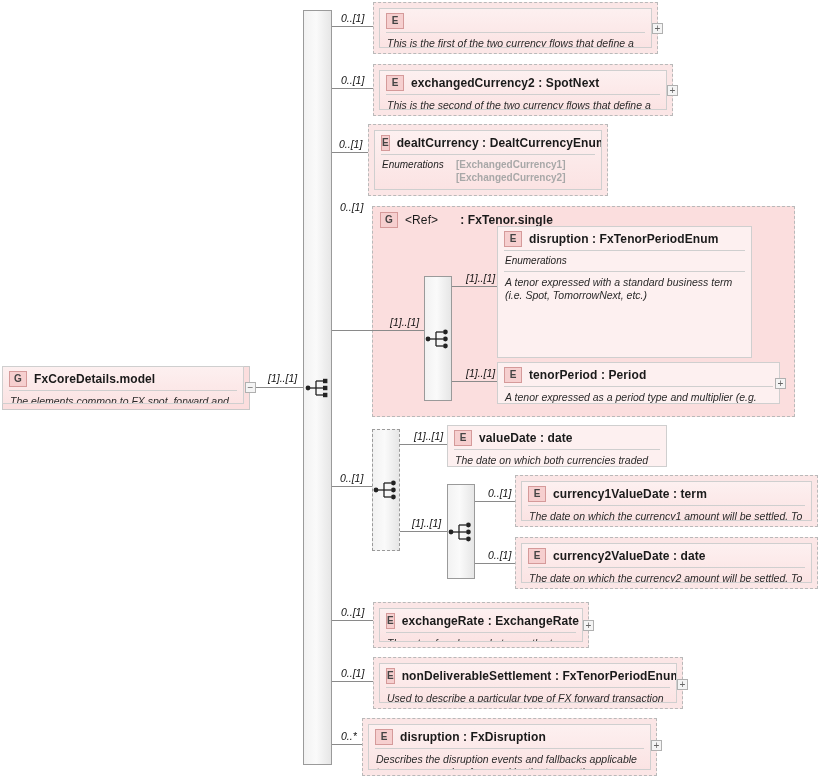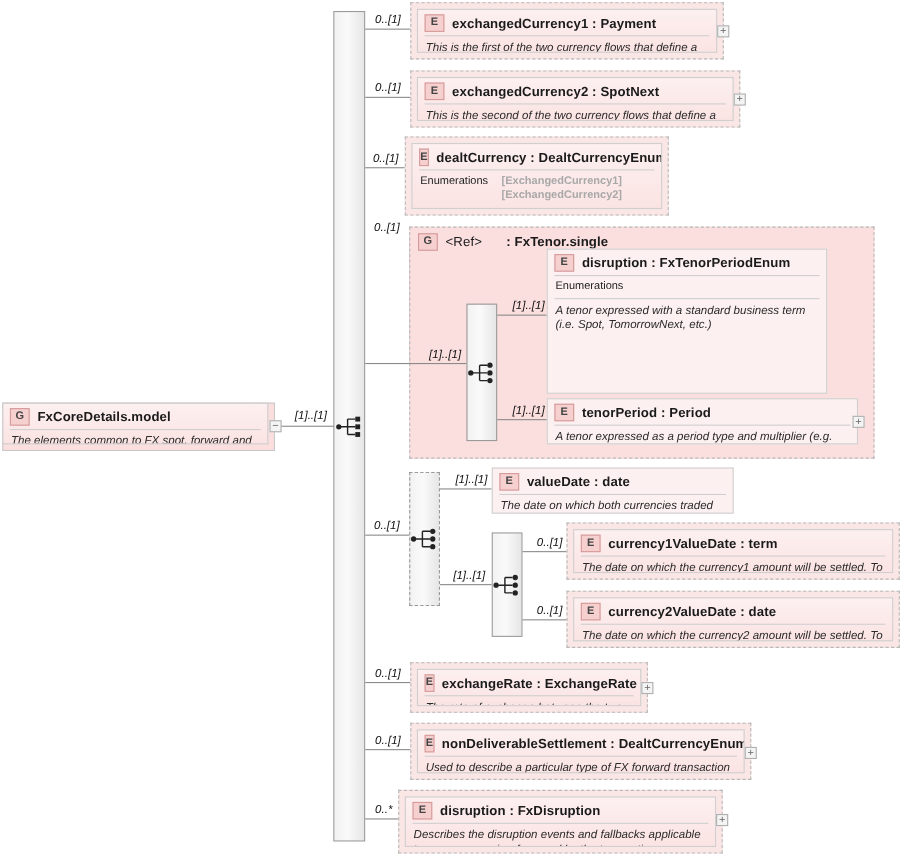--- a/index.html
+++ b/index.html
@@ -35,21 +35,21 @@
     border:1px solid #d59a9a;background:#f6cfcf;margin-right:7px;
     font-family:"Liberation Sans",sans-serif;
   }
   .title{font-size:12px;font-weight:bold;color:#1a1a1a;white-space:nowrap;letter-spacing:.1px;}
   .rule{height:1px;background:#cfcfcf;margin:0 6px;}
   .desc{
     padding:4px 7px 5px 7px;font-style:italic;font-size:10.5px;
     color:#2a2a2a;line-height:1.25;
   }
   .enums{display:flex;padding:4px 7px 2px 7px;font-size:10px;}
-  .enums .lbl{color:#222;width:74px;flex:none;}
+  .enums .lbl{font-style:italic;color:#222;width:74px;flex:none;}
   .enums .vals{color:#a8a8a8;line-height:1.25;font-size:10px;font-weight:bold;}
 
   
   .expander{
     position:absolute;width:11px;height:11px;box-sizing:border-box;
     border:1px solid #b0b0b0;background:#f4f4f4;
     font-size:10px;line-height:9px;text-align:center;color:#666;
     font-family:"Liberation Sans",sans-serif;
   }
 
@@ -105,21 +105,20 @@
     </svg>
   </div>
 
   <div class="ln h" style="left:332px;top:26px;width:45px;"></div>
   <div class="card" style="left:341px;top:12px;">0..[1]</div>
   <div class="node" style="left:373px;top:2px;width:285px;height:52px;">
     <div class="outer"></div>
     <div class="inner">
       <div class="hdr">
         <span class="badge">E</span>
-        <span class="title">exchangedCurrency1 : Payment</span>
       </div>
       <div class="rule"></div>
       <div class="desc">This is the first of the two currency flows that define a single leg of a standard foreign exchange transaction.</div>
     </div>
   </div>
   <div class="expander" style="left:652px;top:23px;">+</div>
 
   <div class="ln h" style="left:332px;top:88px;width:45px;"></div>
   <div class="card" style="left:341px;top:74px;">0..[1]</div>
   <div class="node" style="left:373px;top:64px;width:300px;height:52px;">
@@ -307,21 +306,21 @@
   </div>
   <div class="expander" style="left:583px;top:620px;">+</div>
 
   <div class="ln h" style="left:332px;top:681px;width:45px;"></div>
   <div class="card" style="left:341px;top:667px;">0..[1]</div>
   <div class="node" style="left:373px;top:657px;width:310px;height:52px;">
     <div class="outer"></div>
     <div class="inner">
       <div class="hdr">
         <span class="badge">E</span>
-        <span class="title">nonDeliverableSettlement : DealtCurrencyEnum</span>
+        <span class="title">nonDeliverableSettlement : FxTenorPeriodEnum</span>
       </div>
       <div class="rule"></div>
       <div class="desc">Used to describe a particular type of FX forward transaction that is settled in a single currency (for example, a non-deliverable forward).</div>
     </div>
   </div>
   <div class="expander" style="left:677px;top:679px;">+</div>
 
   <div class="ln h" style="left:332px;top:744px;width:33px;"></div>
   <div class="card" style="left:341px;top:730px;">0..*</div>
   <div class="node" style="left:362px;top:718px;width:295px;height:58px;">

